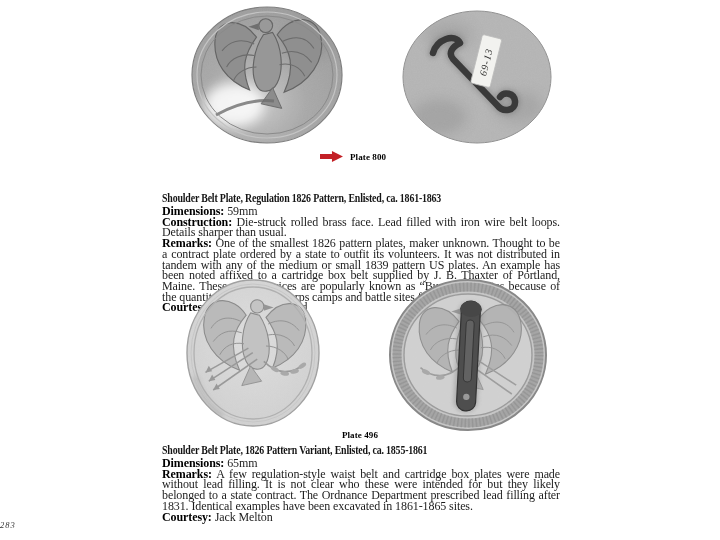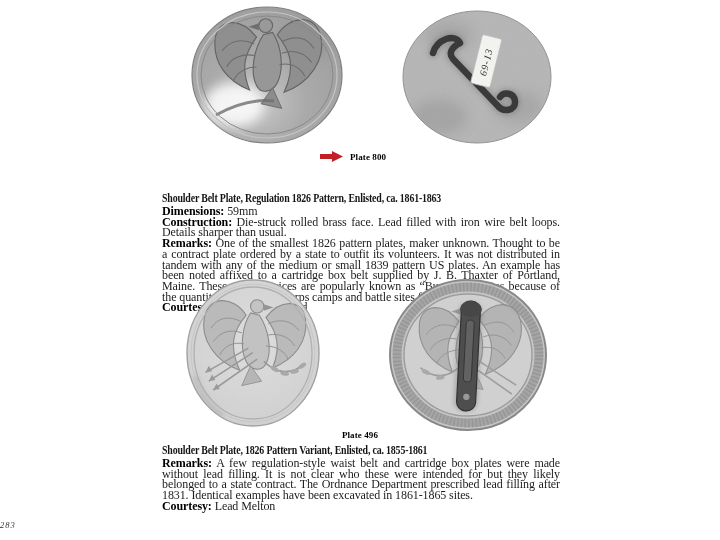--- a/index.html
+++ b/index.html
@@ -240,20 +240,21 @@
       </g>
     </g>
   </svg>
 
   <div id="cap-449">
     <span class="plate-caption">Plate 496</span>
   </div>
 
   <div class="tblock" id="block-2">
     <h3 class="title">Shoulder Belt Plate, 1826 Pattern Variant, Enlisted, ca. 1855-1861</h3>
+    <p class="line"><b>Dimensions:</b> <span>65mm</span></p>
     <p class="line"><b>Remarks:</b> <span>A few regulation-style waist belt and cartridge box plates were made without lead filling. It is not clear who these were intended for but they likely belonged to a state contract. The Ordnance Department prescribed lead filling after 1831. Identical examples have been excavated in 1861-1865 sites.</span></p>
-    <p class="line"><b>Courtesy:</b> <span>Lead Melton</span></p>
+    <p class="line"><b>Courtesy:</b> <span>Jack Melton</span></p>
   </div>
 
   <div class="page-num">283</div>
   <div class="speck" id="speck-1"></div>
 
 </div>
 
 </body></html>

